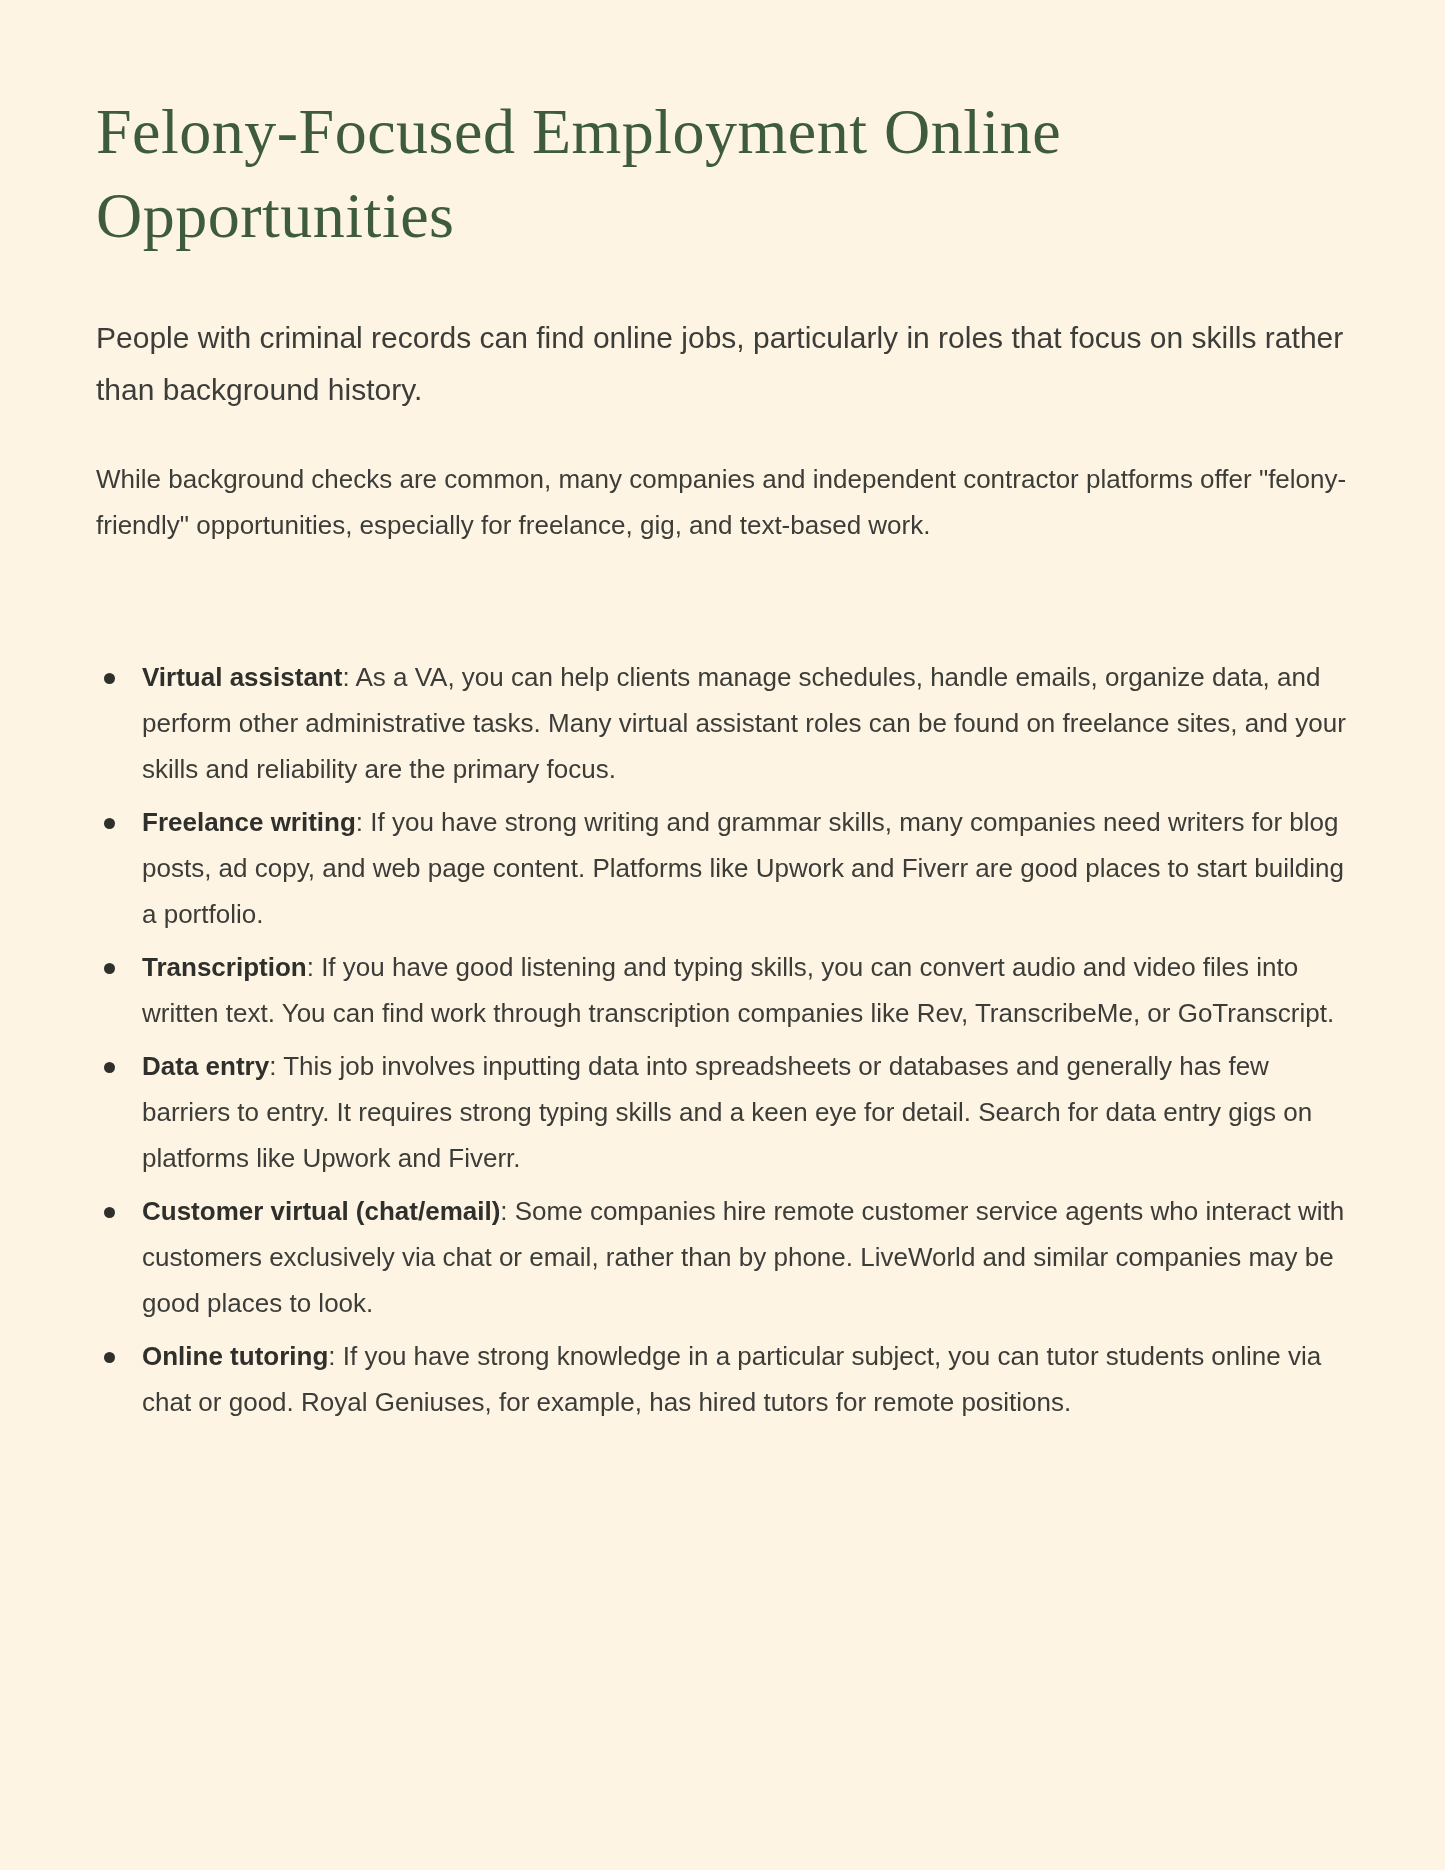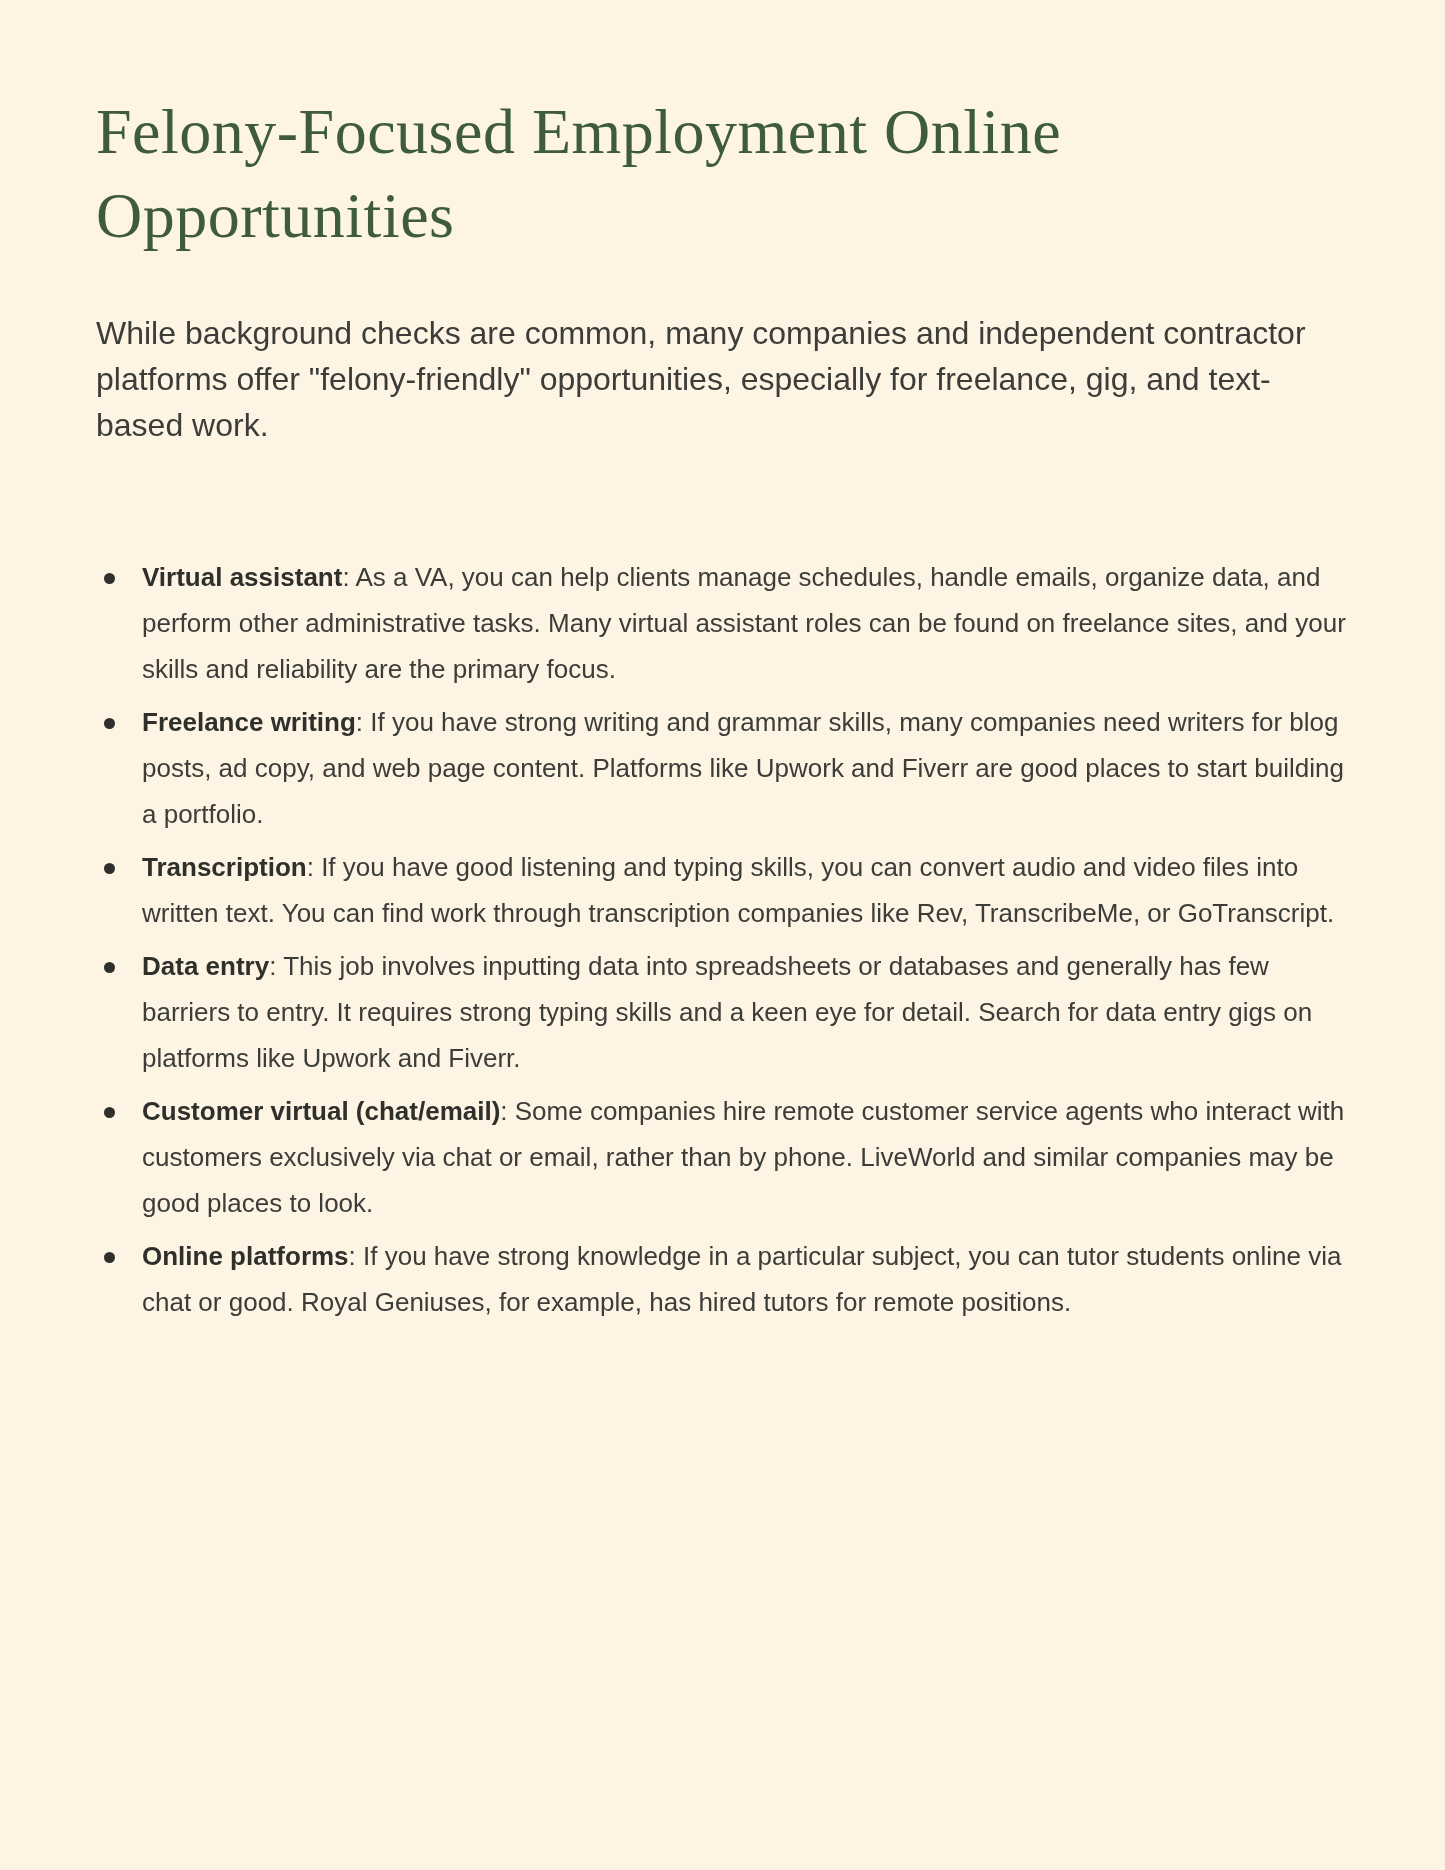--- a/index.html
+++ b/index.html
@@ -30,22 +30,22 @@
     max-width: 1100px;
   }
   p.intro {
     margin: 54px 0 0 0;
     font-size: 30px;
     line-height: 52px;
     color: #3C3C38;
     max-width: 1253px;
   }
   p.subintro {
-    margin: 52px 0 0 0;
-    font-size: 32px;
+    margin: 40px 0 0 0;
+    font-size: 26px;
     line-height: 46px;
     color: #3C3C38;
     max-width: 1253px;
   }
   ul.opportunities {
     list-style: none;
     margin: 106px 0 0 0;
     padding: 0;
     max-width: 1253px;
   }
@@ -73,37 +73,38 @@
     color: #2F2F2B;
   }
 </style>
 </head>
 <body>
 
 <div class="page">
 
   <h1 class="doc-title">Felony-Focused Employment Online Opportunities</h1>
 
+  <p class="intro">People with criminal records can find online jobs, particularly in roles that focus on skills rather than background history.</p>
 
   <p class="subintro">While background checks are common, many companies and independent contractor platforms offer "felony-friendly" opportunities, especially for freelance, gig, and text-based work.</p>
 
   <ul class="opportunities">
     <li>
       <span class="bullet-dot"></span><strong>Virtual assistant</strong><span>: As a VA, you can help clients manage schedules, handle emails, organize data, and perform other administrative tasks. Many virtual assistant roles can be found on freelance sites, and your skills and reliability are the primary focus.</span>
     </li>
     <li>
       <span class="bullet-dot"></span><strong>Freelance writing</strong><span>: If you have strong writing and grammar skills, many companies need writers for blog posts, ad copy, and web page content. Platforms like Upwork and Fiverr are good places to start building a portfolio.</span>
     </li>
     <li>
       <span class="bullet-dot"></span><strong>Transcription</strong><span>: If you have good listening and typing skills, you can convert audio and video files into written text. You can find work through transcription companies like Rev, TranscribeMe, or GoTranscript.</span>
     </li>
     <li>
       <span class="bullet-dot"></span><strong>Data entry</strong><span>: This job involves inputting data into spreadsheets or databases and generally has few barriers to entry. It requires strong typing skills and a keen eye for detail. Search for data entry gigs on platforms like Upwork and Fiverr.</span>
     </li>
     <li>
       <span class="bullet-dot"></span><strong>Customer virtual (chat/email)</strong><span>: Some companies hire remote customer service agents who interact with customers exclusively via chat or email, rather than by phone. LiveWorld and similar companies may be good places to look.</span>
     </li>
     <li>
-      <span class="bullet-dot"></span><strong>Online platforms</strong><span>: If you have strong knowledge in a particular subject, you can tutor students online via chat or good. Royal Geniuses, for example, has hired tutors for remote positions.</span>
+      <span class="bullet-dot"></span><strong>Online tutoring</strong><span>: If you have strong knowledge in a particular subject, you can tutor students online via chat or good. Royal Geniuses, for example, has hired tutors for remote positions.</span>
     </li>
   </ul>
 
 </div>
 
 </body></html>

